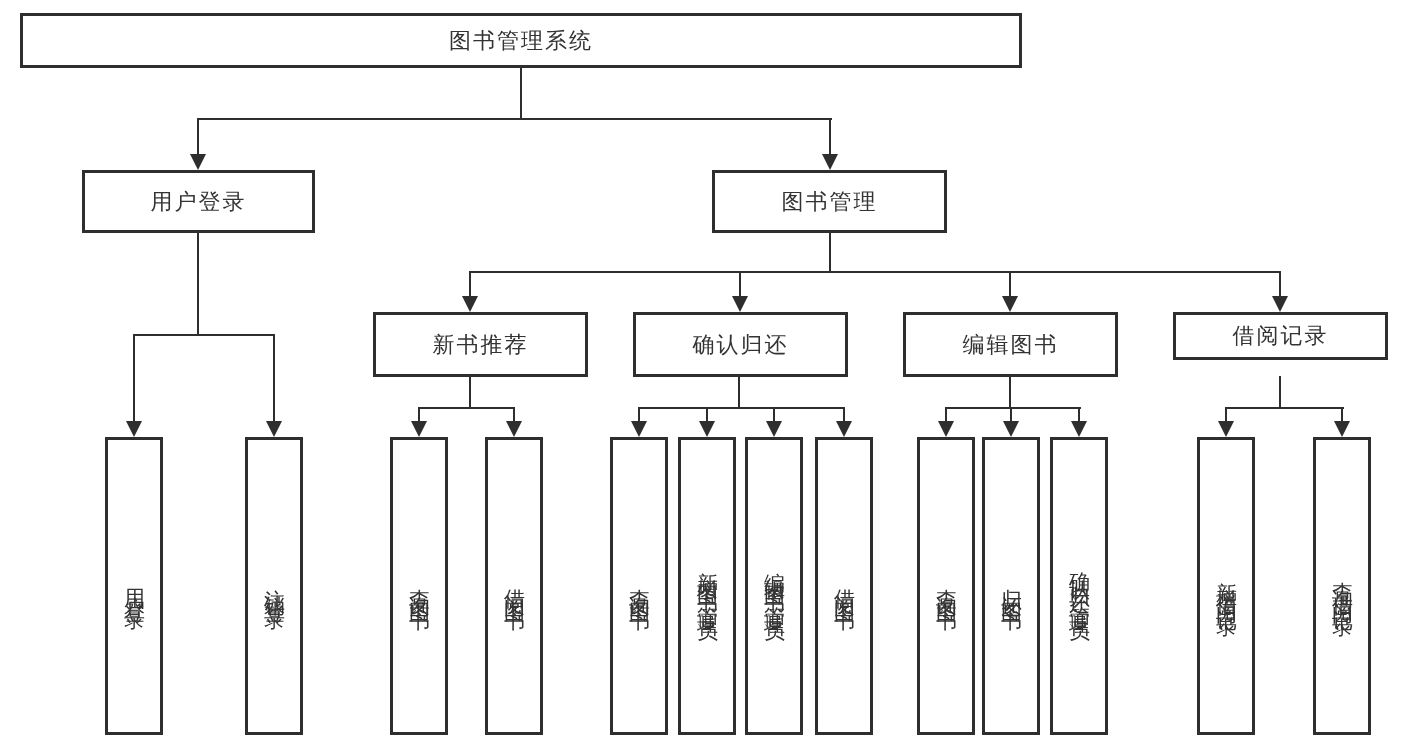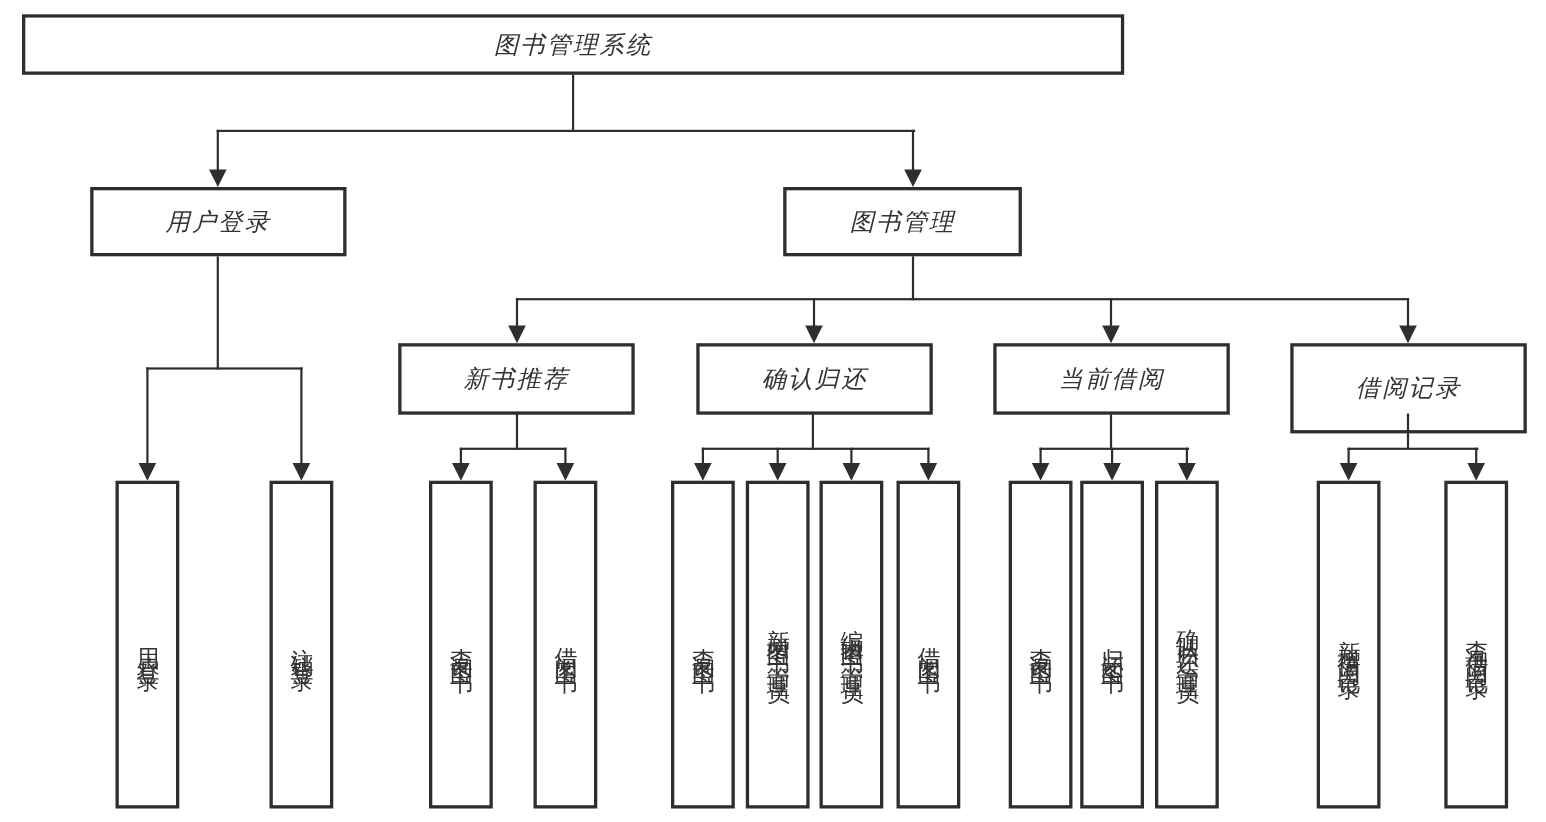--- a/index.html
+++ b/index.html
@@ -1,20 +1,20 @@
 <!DOCTYPE html>
 <html><head>
 <meta charset="utf-8">
 <style>
   html,body{margin:0;padding:0;background:#ffffff;}
   body{font-family:"DejaVu Sans","Liberation Sans",sans-serif;}
   .canvas{position:relative;width:1405px;height:747px;background:#ffffff;overflow:hidden;}
   .box{position:absolute;border:3px solid #2e2e2e;background:#ffffff;display:flex;
        align-items:center;justify-content:center;box-sizing:border-box;color:#333333;}
-  .hlabel{font-size:22px;letter-spacing:2px;color:#333333;white-space:nowrap;font-style:italic;}
+  .hlabel{font-size:22px;letter-spacing:2px;color:#333333;white-space:nowrap;}
   .leaf{top:437px;width:58px;height:298px;}
   .vtext{writing-mode:vertical-rl;text-orientation:mixed;font-size:21px;
          letter-spacing:7px;color:#333333;line-height:1;}
   .h{position:absolute;height:2px;background:#2e2e2e;}
   .v{position:absolute;width:2px;background:#2e2e2e;}
   .ar{position:absolute;width:0;height:0;border-left:8px solid transparent;
       border-right:8px solid transparent;border-top:16px solid #2e2e2e;}
   .watermark{position:absolute;left:1140px;top:712px;width:253px;text-align:right;
              font-size:21px;color:rgba(158,160,170,0.95);z-index:5;white-space:nowrap;}
 </style>
@@ -30,21 +30,21 @@
   <div class="v" style="left:520px;top:68px;height:51px"></div>
   <div class="h" style="left:197px;top:118px;width:635px"></div>
   <div class="v" style="left:197px;top:118px;height:37px"></div>
   <div class="ar" style="left:190px;top:154px"></div>
   <div class="v" style="left:829px;top:118px;height:37px"></div>
   <div class="ar" style="left:822px;top:154px"></div>
 
   <div class="box" style="left:82px;top:170px;width:233px;height:63px">
     <span class="hlabel">用户登录</span>
   </div>
-  <div class="box" style="left:712px;top:170px;width:217px;height:63px">
+  <div class="box" style="left:712px;top:170px;width:235px;height:63px">
     <span class="hlabel">图书管理</span>
   </div>
 
   <div class="v" style="left:197px;top:233px;height:103px"></div>
   <div class="h" style="left:133px;top:334px;width:142px"></div>
   <div class="v" style="left:133px;top:334px;height:88px"></div>
   <div class="ar" style="left:126px;top:421px"></div>
   <div class="v" style="left:273px;top:334px;height:88px"></div>
   <div class="ar" style="left:266px;top:421px"></div>
 
@@ -52,30 +52,30 @@
   <div class="h" style="left:469px;top:271px;width:812px"></div>
   <div class="v" style="left:469px;top:271px;height:26px"></div>
   <div class="ar" style="left:462px;top:296px"></div>
   <div class="v" style="left:739px;top:271px;height:26px"></div>
   <div class="ar" style="left:732px;top:296px"></div>
   <div class="v" style="left:1009px;top:271px;height:26px"></div>
   <div class="ar" style="left:1002px;top:296px"></div>
   <div class="v" style="left:1279px;top:271px;height:26px"></div>
   <div class="ar" style="left:1272px;top:296px"></div>
 
-  <div class="box" style="left:362px;top:312px;width:215px;height:65px">
+  <div class="box" style="left:373px;top:312px;width:215px;height:65px">
     <span class="hlabel">新书推荐</span>
   </div>
   <div class="box" style="left:633px;top:312px;width:215px;height:65px">
     <span class="hlabel">确认归还</span>
   </div>
   <div class="box" style="left:903px;top:312px;width:215px;height:65px">
-    <span class="hlabel">当前借阅</span>
+    <span class="hlabel">编辑图书</span>
   </div>
-  <div class="box" style="left:1173px;top:312px;width:215px;height:82px">
+  <div class="box" style="left:1173px;top:312px;width:215px;height:48px">
     <span class="hlabel">借阅记录</span>
   </div>
 
   <div class="v" style="left:469px;top:376px;height:33px"></div>
   <div class="h" style="left:418px;top:407px;width:97px"></div>
   <div class="v" style="left:418px;top:407px;height:15px"></div>
   <div class="ar" style="left:411px;top:421px"></div>
   <div class="v" style="left:513px;top:407px;height:15px"></div>
   <div class="ar" style="left:506px;top:421px"></div>
 

